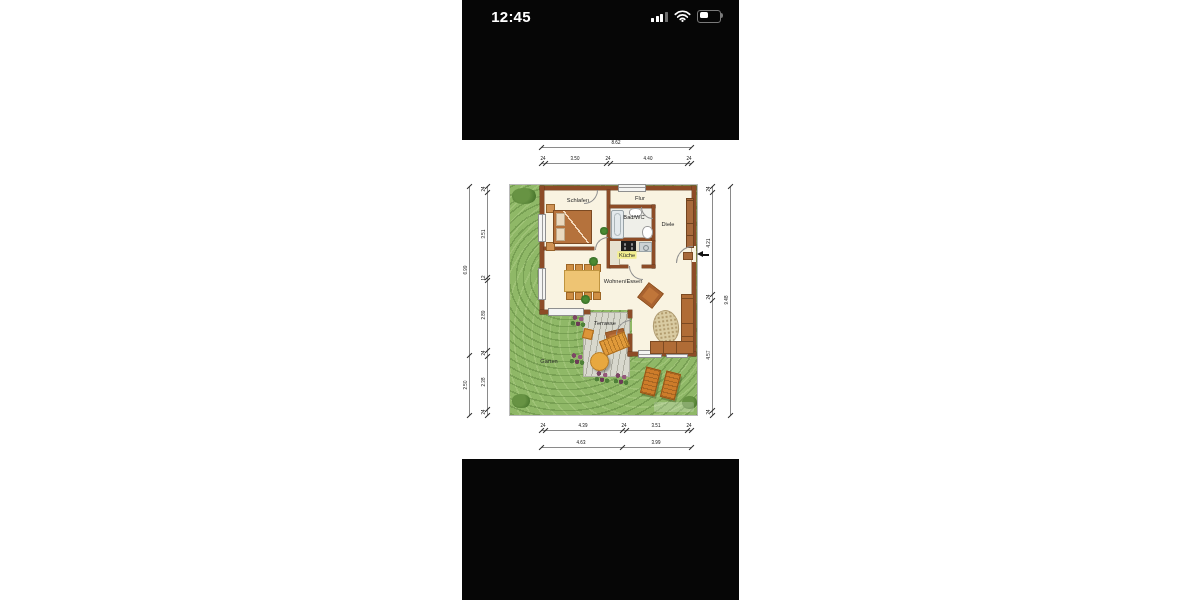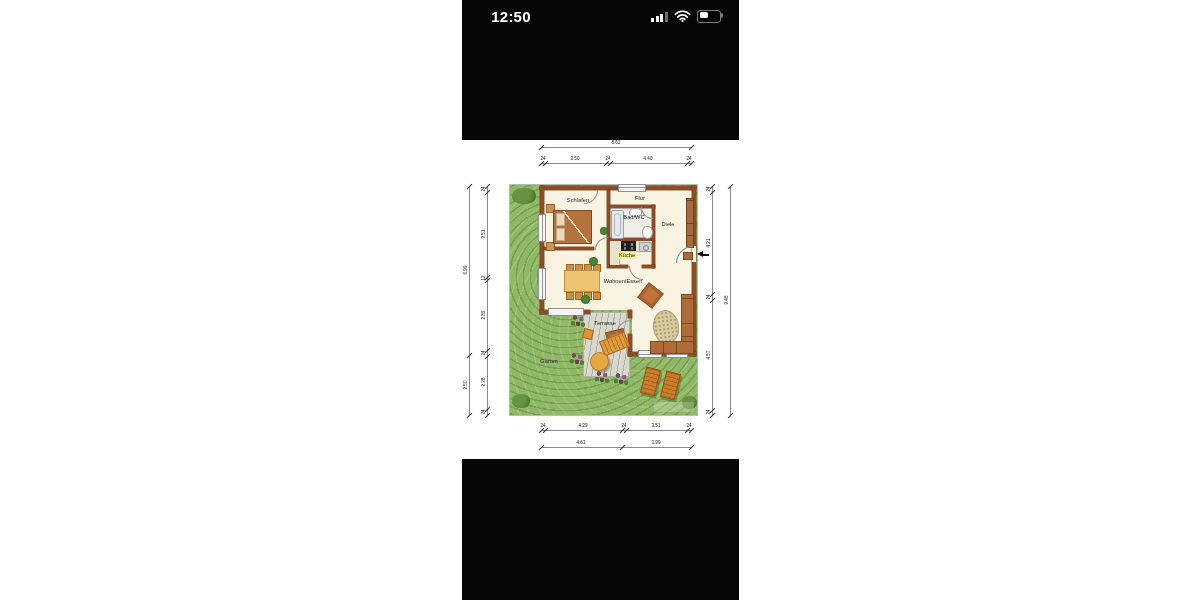--- a/index.html
+++ b/index.html
@@ -30,21 +30,21 @@
   .lounger{position:absolute;background:#cd7c2a;border:.5px solid #8f5517;
     background-image:repeating-linear-gradient(0deg, rgba(0,0,0,.18) 0 1px, transparent 1px 4px);
     box-shadow:2px 2px 0 rgba(70,90,40,.45);}
 </style>
 </head>
 <body>
 
 <div id="canvas">
 
   <div class="bar" style="top:0;height:140px;">
-    <div class="time" style="left:19px;top:8px;width:60px;">12:50</div>
+    <div class="time" style="left:19px;top:8px;width:60px;">12:45</div>
 
     <div>
       <div class="sigbar" style="left:189px;top:17.5px;width:3px;height:4px;"></div>
       <div class="sigbar" style="left:193.5px;top:15.5px;width:3px;height:6px;"></div>
       <div class="sigbar" style="left:198px;top:13.5px;width:3px;height:8px;"></div>
       <div class="sigbar" style="left:202.5px;top:11.5px;width:3px;height:10px;background:#6d6d6d;"></div>
     </div>
 
     <svg style="position:absolute;left:212px;top:10px;" width="17" height="12" viewBox="0 0 17 12">
       <path d="M1.3 4.4 A 9.8 9.8 0 0 1 15.7 4.4" stroke="#fff" stroke-width="1.7" fill="none" stroke-linecap="round"></path>

